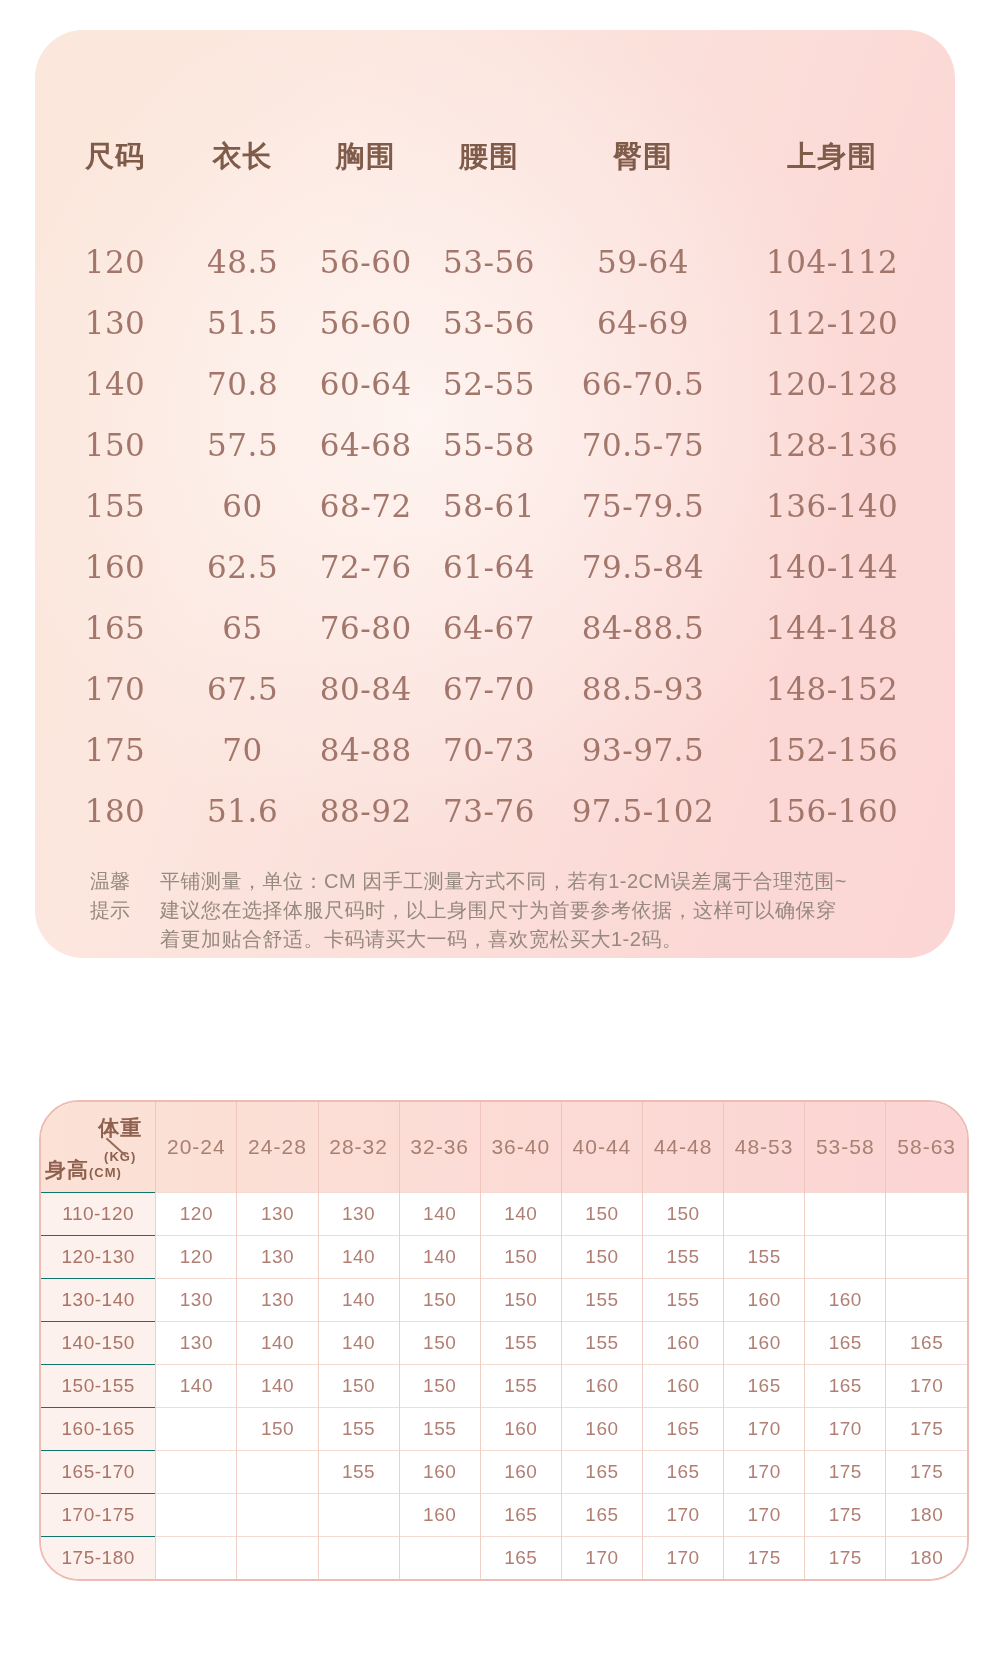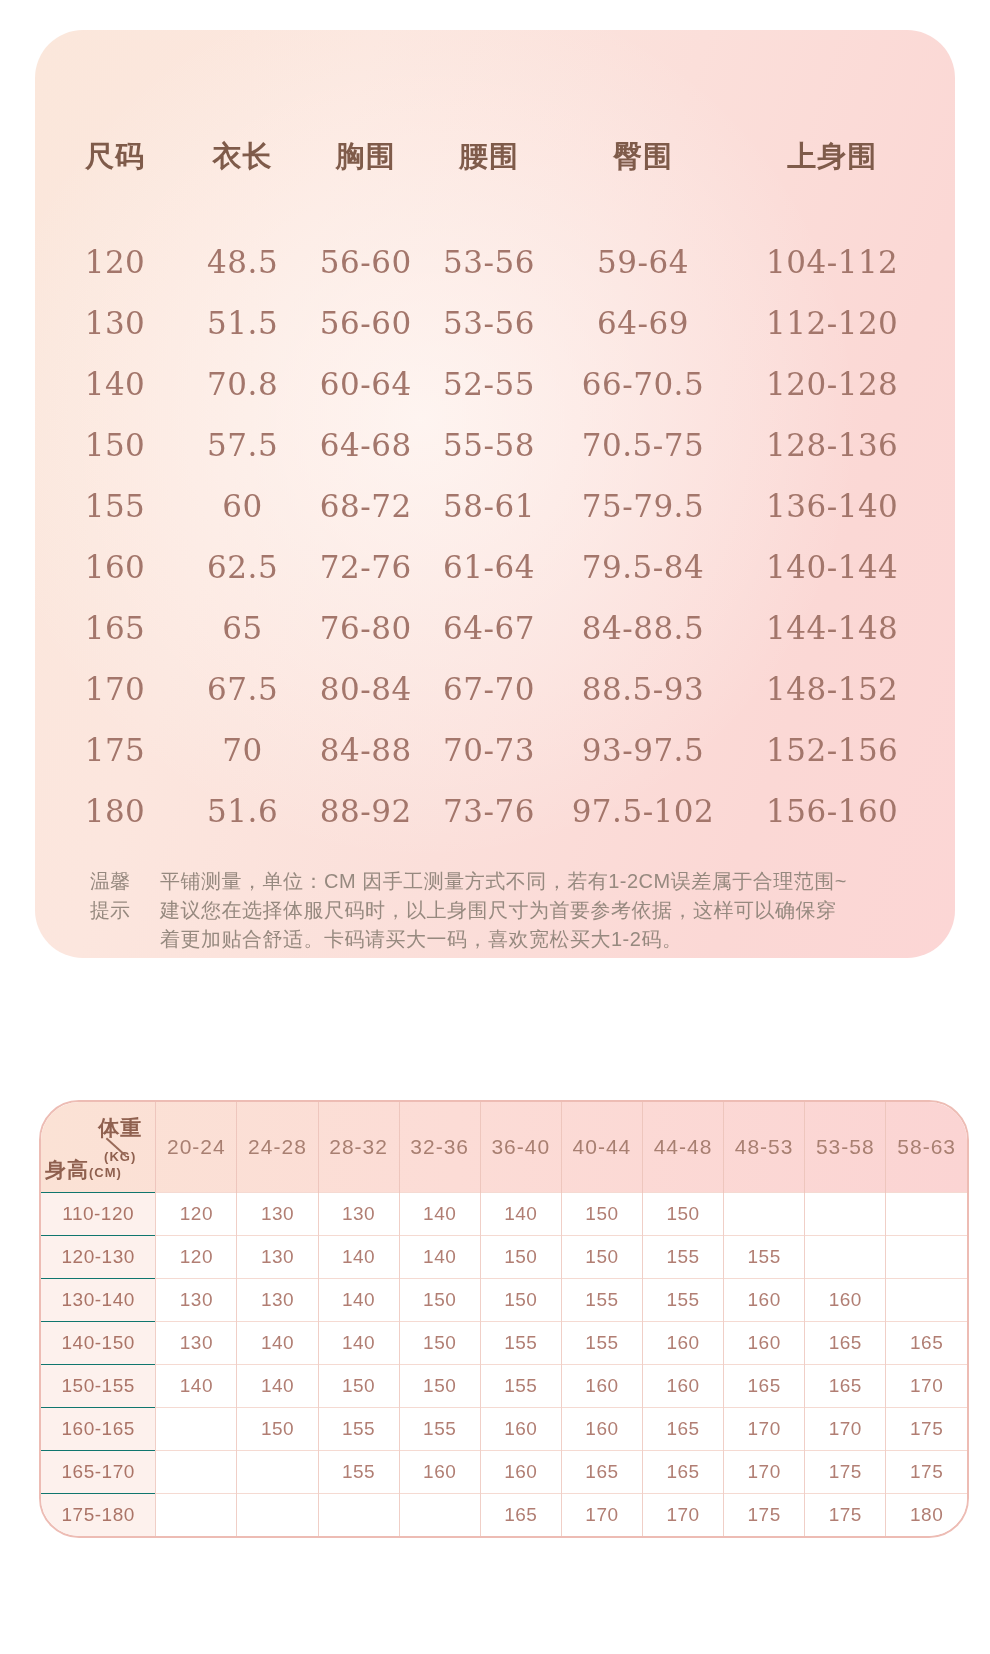--- a/index.html
+++ b/index.html
@@ -287,20 +287,33 @@
             <td>155</td>
             <td>160</td>
             <td>160</td>
             <td>165</td>
             <td>165</td>
             <td>170</td>
             <td>175</td>
             <td>175</td>
           </tr>
           <tr>
+            <th>170-175</th>
+            <td></td>
+            <td></td>
+            <td></td>
+            <td>160</td>
+            <td>165</td>
+            <td>165</td>
+            <td>170</td>
+            <td>170</td>
+            <td>175</td>
+            <td>180</td>
+          </tr>
+          <tr>
             <th>175-180</th>
             <td></td>
             <td></td>
             <td></td>
             <td></td>
             <td>165</td>
             <td>170</td>
             <td>170</td>
             <td>175</td>
             <td>175</td>

